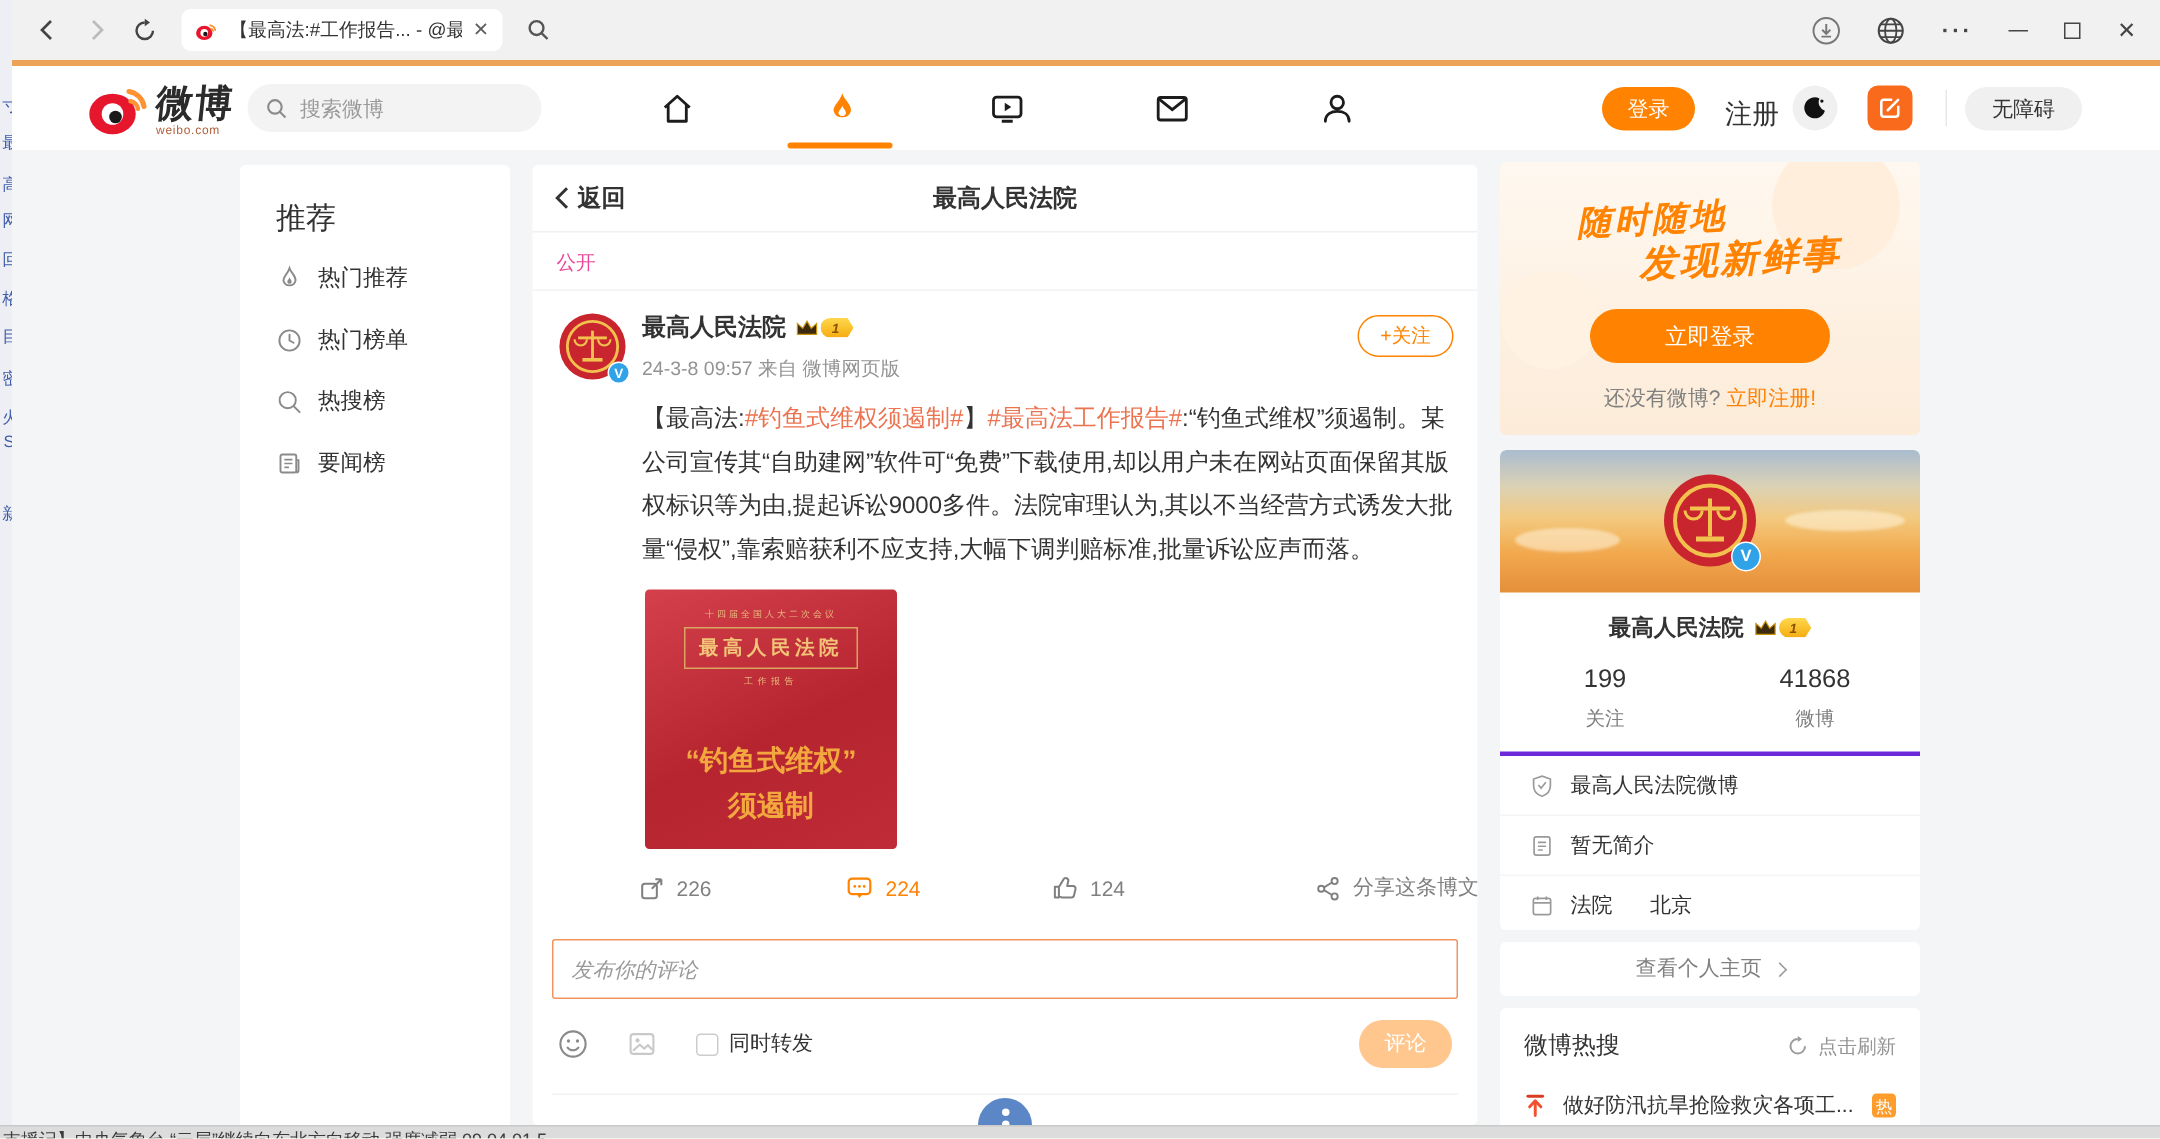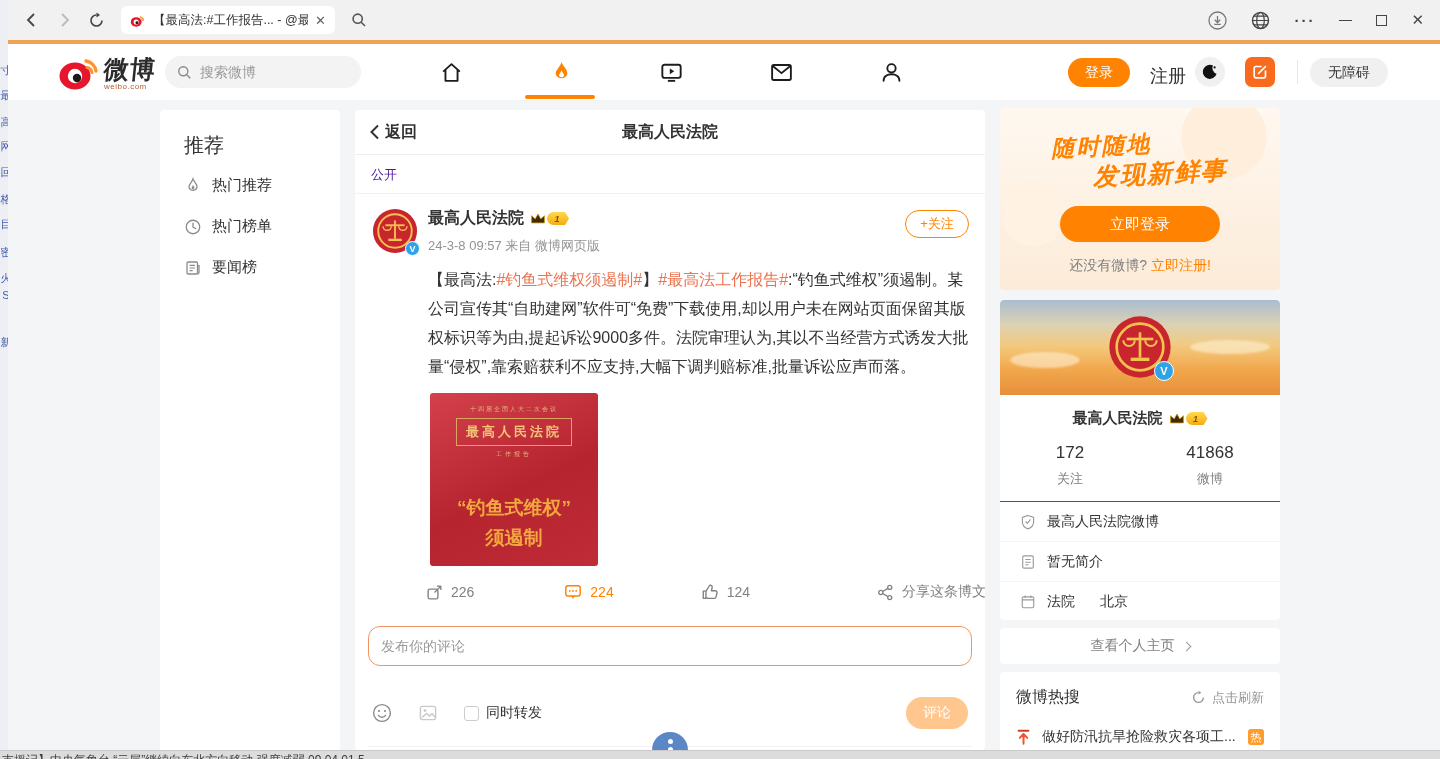--- a/index.html
+++ b/index.html
@@ -56,21 +56,21 @@
   
   .sidebar-card { left:152px; top:70px; width:180px; bottom:0; }
   .sb-title { font-size:20px; font-weight:500; color:#333; padding:22px 0 6px 24px; }
   .sb-item { display:flex; align-items:center; gap:10px; padding:11px 0 11px 24px; font-size:15px; color:#333; cursor:pointer; }
 
   
   .main-card { left:347px; top:70px; width:630px; height:640px; overflow:hidden; }
   .back-bar { height:45px; border-bottom:1px solid #f0f0f0; display:flex; align-items:center; padding:0 14px; position:relative; }
   .back-link { display:flex; align-items:center; gap:5px; font-size:16px; font-weight:600; color:#333; z-index:2; cursor:pointer; }
   .main-title { position:absolute; left:0; right:0; text-align:center; font-size:16px; font-weight:600; color:#333; }
-  .visibility-row { padding:11px 16px 9px; font-size:13px; color:#4c1d95; border-bottom:1px solid #f2f2f2; }
+  .visibility-row { padding:11px 16px 9px; font-size:13px; color:#ec4899; border-bottom:1px solid #f2f2f2; }
 
   .post { position:relative; padding:14px 16px 0; }
   .avatar { position:absolute; left:17px; top:14px; width:46px; height:46px; }
   .v-badge { position:absolute; right:-2px; bottom:-2px; background:#30a3e8; border:1.5px solid #fff; border-radius:50%; color:#fff; font-weight:bold; display:flex; align-items:center; justify-content:center; }
   .v-sm { width:15px; height:15px; font-size:9px; }
   .v-lg { width:20px; height:20px; font-size:11px; }
   .post-head { margin-left:57px; }
   .name-row { display:flex; align-items:center; gap:6px; }
   .author-name { font-size:16px; font-weight:bold; color:#333; }
   .crown-badge { display:flex; align-items:center; gap:1px; }
@@ -88,23 +88,23 @@
   .pi-main { margin-top:34px; text-align:center; font-size:19px; font-weight:bold; color:#f2a83e; line-height:1.6; }
 
   .action-bar { margin-left:55px; margin-top:4px; width:560px; height:44px; display:flex; align-items:center;justify-content:space-between; }
   .act { display:flex; align-items:center; gap:8px; font-size:14px; color:#808080; cursor:pointer; }
   .act-repost { width:122px; }
   .act-comment { width:120px; color:#ff8200; }
   .act-like { width:160px; }
   .act-comment .cnt { color:#ff8200; }
 
   .comment-area { padding:12px 13px 0; }
-  .comment-input { width:604px; height:40px; border:1px solid #f0955f; border-radius:12px; padding:0 12px; font-size:14px; color:#333; outline:none; font-family:inherit; }
+  .comment-input { width:604px; height:40px; border:1px solid #f0955f; border-radius:2px; padding:0 12px; font-size:14px; color:#333; outline:none; font-family:inherit;font-style:italic; }
   .comment-input::placeholder { color:#9a9a9a; }
-  .comment-toolbar { display:flex; align-items:center; margin-top:30px; padding:0 4px; height:34px; }
+  .comment-toolbar { display:flex; align-items:center; margin-top:13px; padding:0 4px; height:34px; }
   .ct-icon { margin-right:26px; display:flex; cursor:pointer; }
   .repost-check { display:flex; align-items:center; gap:7px; font-size:14px; color:#333; cursor:pointer; }
   .checkbox { width:15px; height:15px; border:1px solid #ccc; border-radius:3px; background:#fff; }
   .submit-btn { margin-left:auto; width:62px; height:32px; border-radius:16px; background:#ffc68e; color:#fff; font-size:14px; border:none; font-family:inherit; }
   .comments-divider { margin-top:16px; border-top:1px solid #f2f2f2; }
   .info-circle { position:absolute; left:50%; margin-left:-18px; top:622px; width:36px; height:36px; border-radius:50%; background:#5b87c7; display:flex; flex-direction:column; align-items:center; padding-top:7px; gap:3px; }
   .info-circle .dot { width:5px; height:5px; border-radius:50%; background:#fff; }
   .info-circle .stem { width:5px; height:12px; border-radius:2.5px; background:#fff; }
 
   
@@ -122,21 +122,21 @@
   .profile-card { left:992px; top:260px; width:280px; height:320px; overflow:hidden; }
   .cover { height:95px; border-radius:4px 4px 0 0; position:relative;
     background:linear-gradient(180deg,#a9bccf 0%,#dcd2b4 26%,#f3c97e 48%,#f2a94e 72%,#e58f3a 100%); }
   .cover .cloud { position:absolute; border-radius:50%; background:rgba(255,244,220,0.55); filter:blur(1px); }
   .p-avatar { position:absolute; left:50%; margin-left:-32px; top:15px; width:64px; height:64px; }
   .p-name-row { margin-top:14px; display:flex; justify-content:center; align-items:center; gap:6px; font-size:15px; font-weight:bold; color:#333; }
   .p-stats { display:flex; margin-top:15px; text-align:center; }
   .p-stat { flex:1; }
   .p-stat .val { font-size:17px; color:#333; }
   .p-stat .lbl { font-size:13px; color:#808080; margin-top:7px; }
-  .p-rows { margin-top:13px; border-top:1px solid #6d28d9;text-align:center; }
+  .p-rows { margin-top:13px; border-top:3px solid #6d28d9;text-align:center; }
   .p-row { height:40px; display:flex; align-items:center; gap:11px; padding:0 20px; font-size:14px; color:#333; border-bottom:1px solid #f5f5f5; }
   .p-row:last-child { border-bottom:none; }
   .p-row .loc { margin-left:14px; }
 
   .view-card { left:992px; top:588px; width:280px; height:36px; display:flex; align-items:center; justify-content:center; gap:8px; font-size:14px; color:#808080; cursor:pointer; }
   .chev { width:7px; height:7px; border-right:1.5px solid #9a9a9a; border-bottom:1.5px solid #9a9a9a; transform:rotate(-45deg); }
 
   .hot-card { left:992px; top:632px; width:280px; height:87px; padding:15px 16px 16px; }
   .hot-head { display:flex; align-items:center; justify-content:space-between; }
   .hot-title { font-size:16px; color:#333; font-weight:500; }
@@ -298,20 +298,27 @@
           <path d="M12 10.5 C12.6 12.2 14 13 14 14.8 A2.1 2.1 0 0 1 10 14.8 C10 13.2 11.4 12.4 12 10.5 Z" fill="#8a8a8a"></path>
         </svg>
       <span>热门推荐</span>
     </div>
     <div class="sb-item">
       <svg width="18" height="18" viewBox="0 0 24 24">
           <circle cx="12" cy="12" r="9" fill="none" stroke="#8a8a8a" stroke-width="1.7"></circle>
           <path d="M12 6.8 V12 L15.6 14" fill="none" stroke="#8a8a8a" stroke-width="1.7" stroke-linecap="round"></path>
         </svg>
       <span>热门榜单</span>
+    </div>
+    <div class="sb-item">
+      <svg width="18" height="18" viewBox="0 0 24 24">
+          <circle cx="10.4" cy="10.4" r="7.2" fill="none" stroke="#8a8a8a" stroke-width="1.7"></circle>
+          <path d="M15.8 15.8 L21 21" stroke="#8a8a8a" stroke-width="1.7" stroke-linecap="round"></path>
+        </svg>
+      <span>热搜榜</span>
     </div>
     <div class="sb-item">
       <svg width="18" height="18" viewBox="0 0 24 24">
           <rect x="4" y="4" width="14" height="16" rx="1.6" fill="none" stroke="#8a8a8a" stroke-width="1.7"></rect>
           <path d="M7.4 8.5 H14.6 M7.4 12 H14.6 M7.4 15.5 H11.5" stroke="#8a8a8a" stroke-width="1.5"></path>
           <path d="M18 9 H20 V18 A2 2 0 0 1 18 20" fill="none" stroke="#8a8a8a" stroke-width="1.7"></path>
         </svg>
       <span>要闻榜</span>
     </div>
   </div>
@@ -469,21 +476,21 @@
       <span>最高人民法院</span>
       <span class="crown-badge">
         <svg width="16" height="13" viewBox="0 0 20 16">
             <path d="M2 13.5 L2 4.5 L6.5 8.5 L10 2.5 L13.5 8.5 L18 4.5 L18 13.5 Z" fill="#3d2b10" stroke="#c9920a" stroke-width="1"></path>
           </svg>
         <span class="lvl-pill">1</span>
       </span>
     </div>
     <div class="p-stats">
       <div class="p-stat">
-        <div class="val">172</div>
+        <div class="val">199</div>
         <div class="lbl">关注</div>
       </div>
       <div class="p-stat">
         <div class="val">41868</div>
         <div class="lbl">微博</div>
       </div>
     </div>
     <div class="p-rows">
       <div class="p-row">
         <svg width="16" height="16" viewBox="0 0 20 20">

